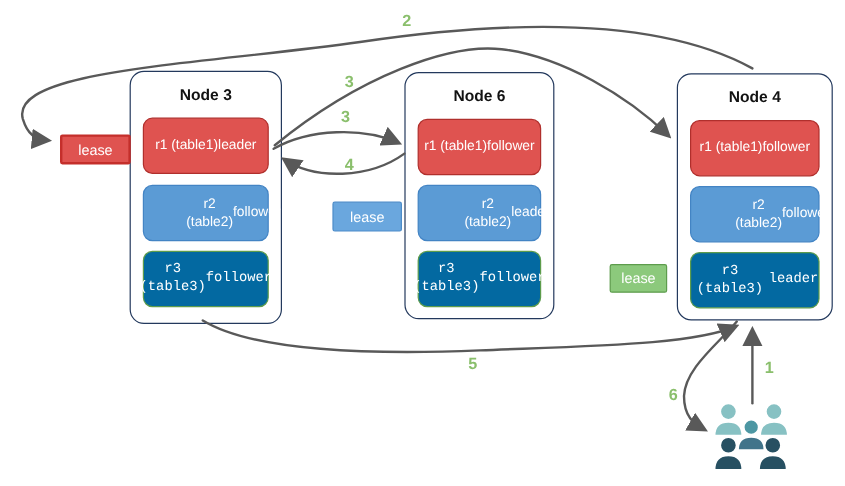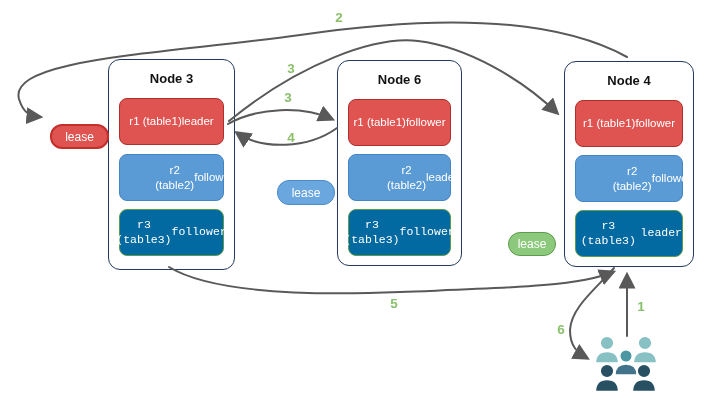--- a/index.html
+++ b/index.html
@@ -16,21 +16,21 @@
   .replica{
     position:absolute;left:10px;right:10px;height:45px;border-radius:8px;
     display:flex;flex-direction:row;align-items:center;justify-content:center;
     color:#ffffff;font-size:11.5px;line-height:1.3;text-align:center;
   }
   .replica.red{background:#df5350;border:1.5px solid #b02f2c;}
   .replica.blue{background:#5b9bd5;border:1.5px solid #4384c4;padding-left:46px;}
   .replica.green{background:#0369a1;border:1.5px solid #5d9c4c;font-family:Liberation Mono, monospace;}
   .lease{
     position:absolute;display:flex;align-items:center;justify-content:center;
-    color:#ffffff;font-size:12px;border-radius:12px;z-index:2;margin-top:12px;
+    color:#ffffff;font-size:12px;border-radius:2px;z-index:2;
   }
   .lease.red{left:50px;top:112px;width:55px;height:21px;background:#df5350;border:2px solid #c42f2b;}
   .lease.blue{left:277px;top:168px;width:56px;height:23px;background:#6aa7de;border:1.5px solid #4d8cc9;}
   .lease.green{left:508px;top:220px;width:46px;height:22px;background:#8cc97c;border:1.5px solid #5d9c4c;}
   .stepnum{
     position:absolute;transform:translate(-50%,-50%);
     font-weight:bold;font-size:13.5px;color:#8abf6c;z-index:6;
   }
   #arrow-layer{position:absolute;left:0;top:0;z-index:5;pointer-events:none;}
 </style>

